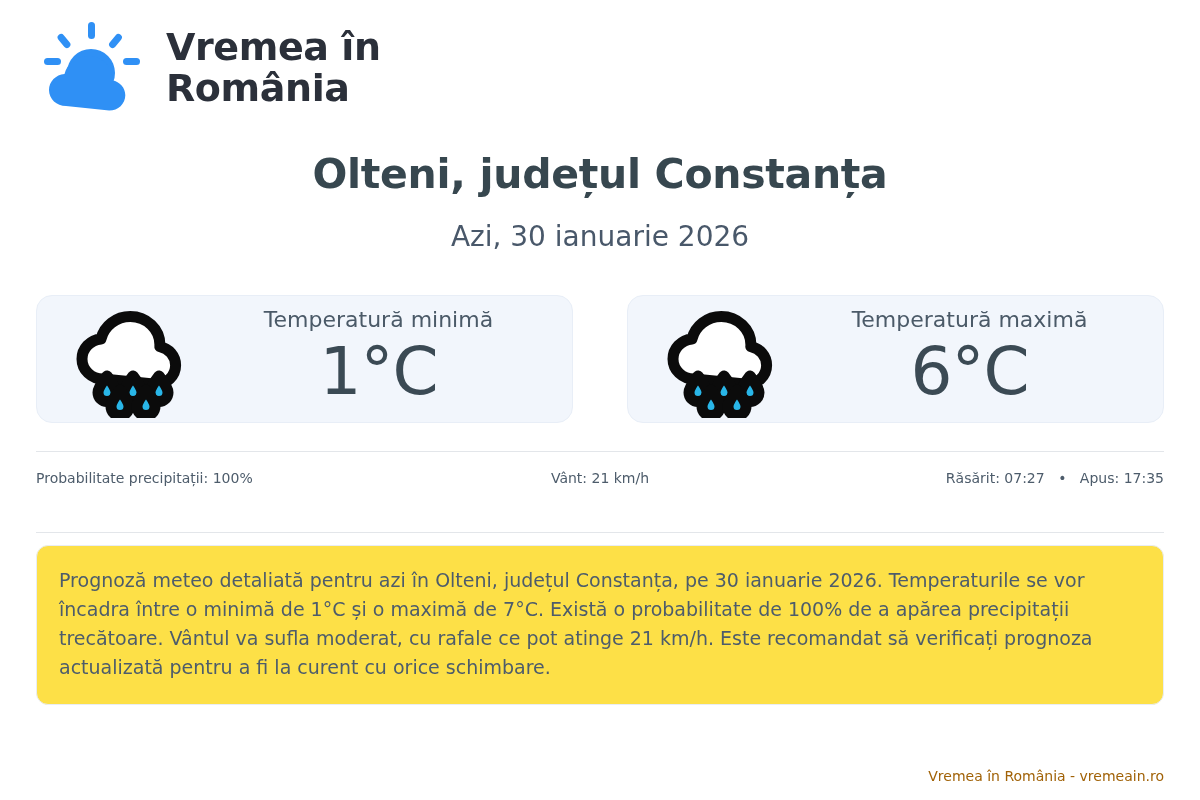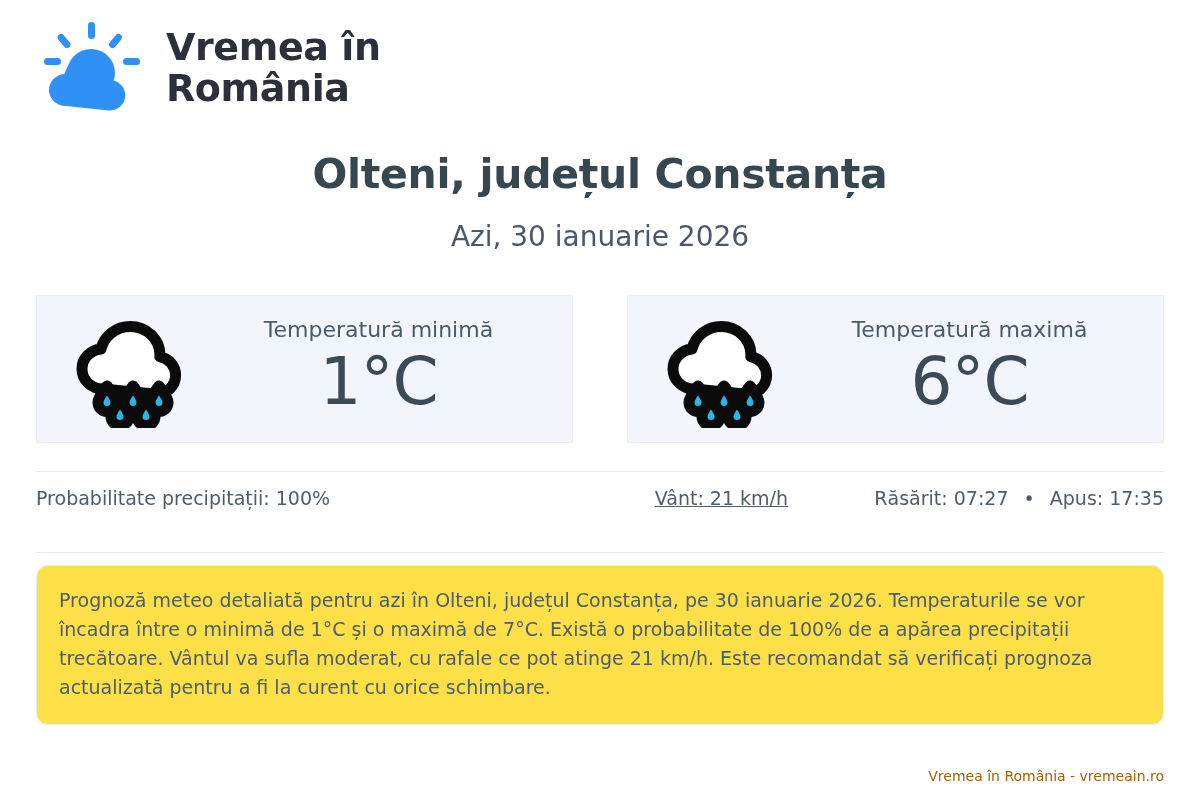--- a/index.html
+++ b/index.html
@@ -68,24 +68,24 @@
   }
 
   
   .cards {
     display: flex;
     gap: 54px;
     margin-top: 42px;
   }
   .card {
     flex: 1 1 0;
-    height: 148px;
+    height: 128px;
     background: #f2f6fc;
     border: 1px solid #e8eef7;
-    border-radius: 0;
+    border-radius: 16px;
     display: flex;
     align-items: center;
     padding: 0 14px 0 30px;
     box-sizing: border-box;
   }
   .card-icon {
     width: 132px;
     height: 118px;
     flex: 0 0 132px;
   }
@@ -114,27 +114,27 @@
   
   .divider {
     height: 1px;
     background: #e3e6ea;
     margin-top: 28px;
   }
   .stats {
     display: flex;
     align-items: center;
     height: 52px;
-    font-size: 19px;
+    font-size: 14px;
     color: #4d5c6b;
   }
   .stat {
     flex: 1 1 0;
   }
-  .stat.center { text-align: right; text-decoration: underline; }
+  .stat.center { text-align: center; }
   .stat.right  { text-align: right; }
   .stat .dot {
     display: inline-block;
     padding: 0 9px;
     color: #4d5c6b;
   }
 
   
   .description {
     margin-top: 12px;

